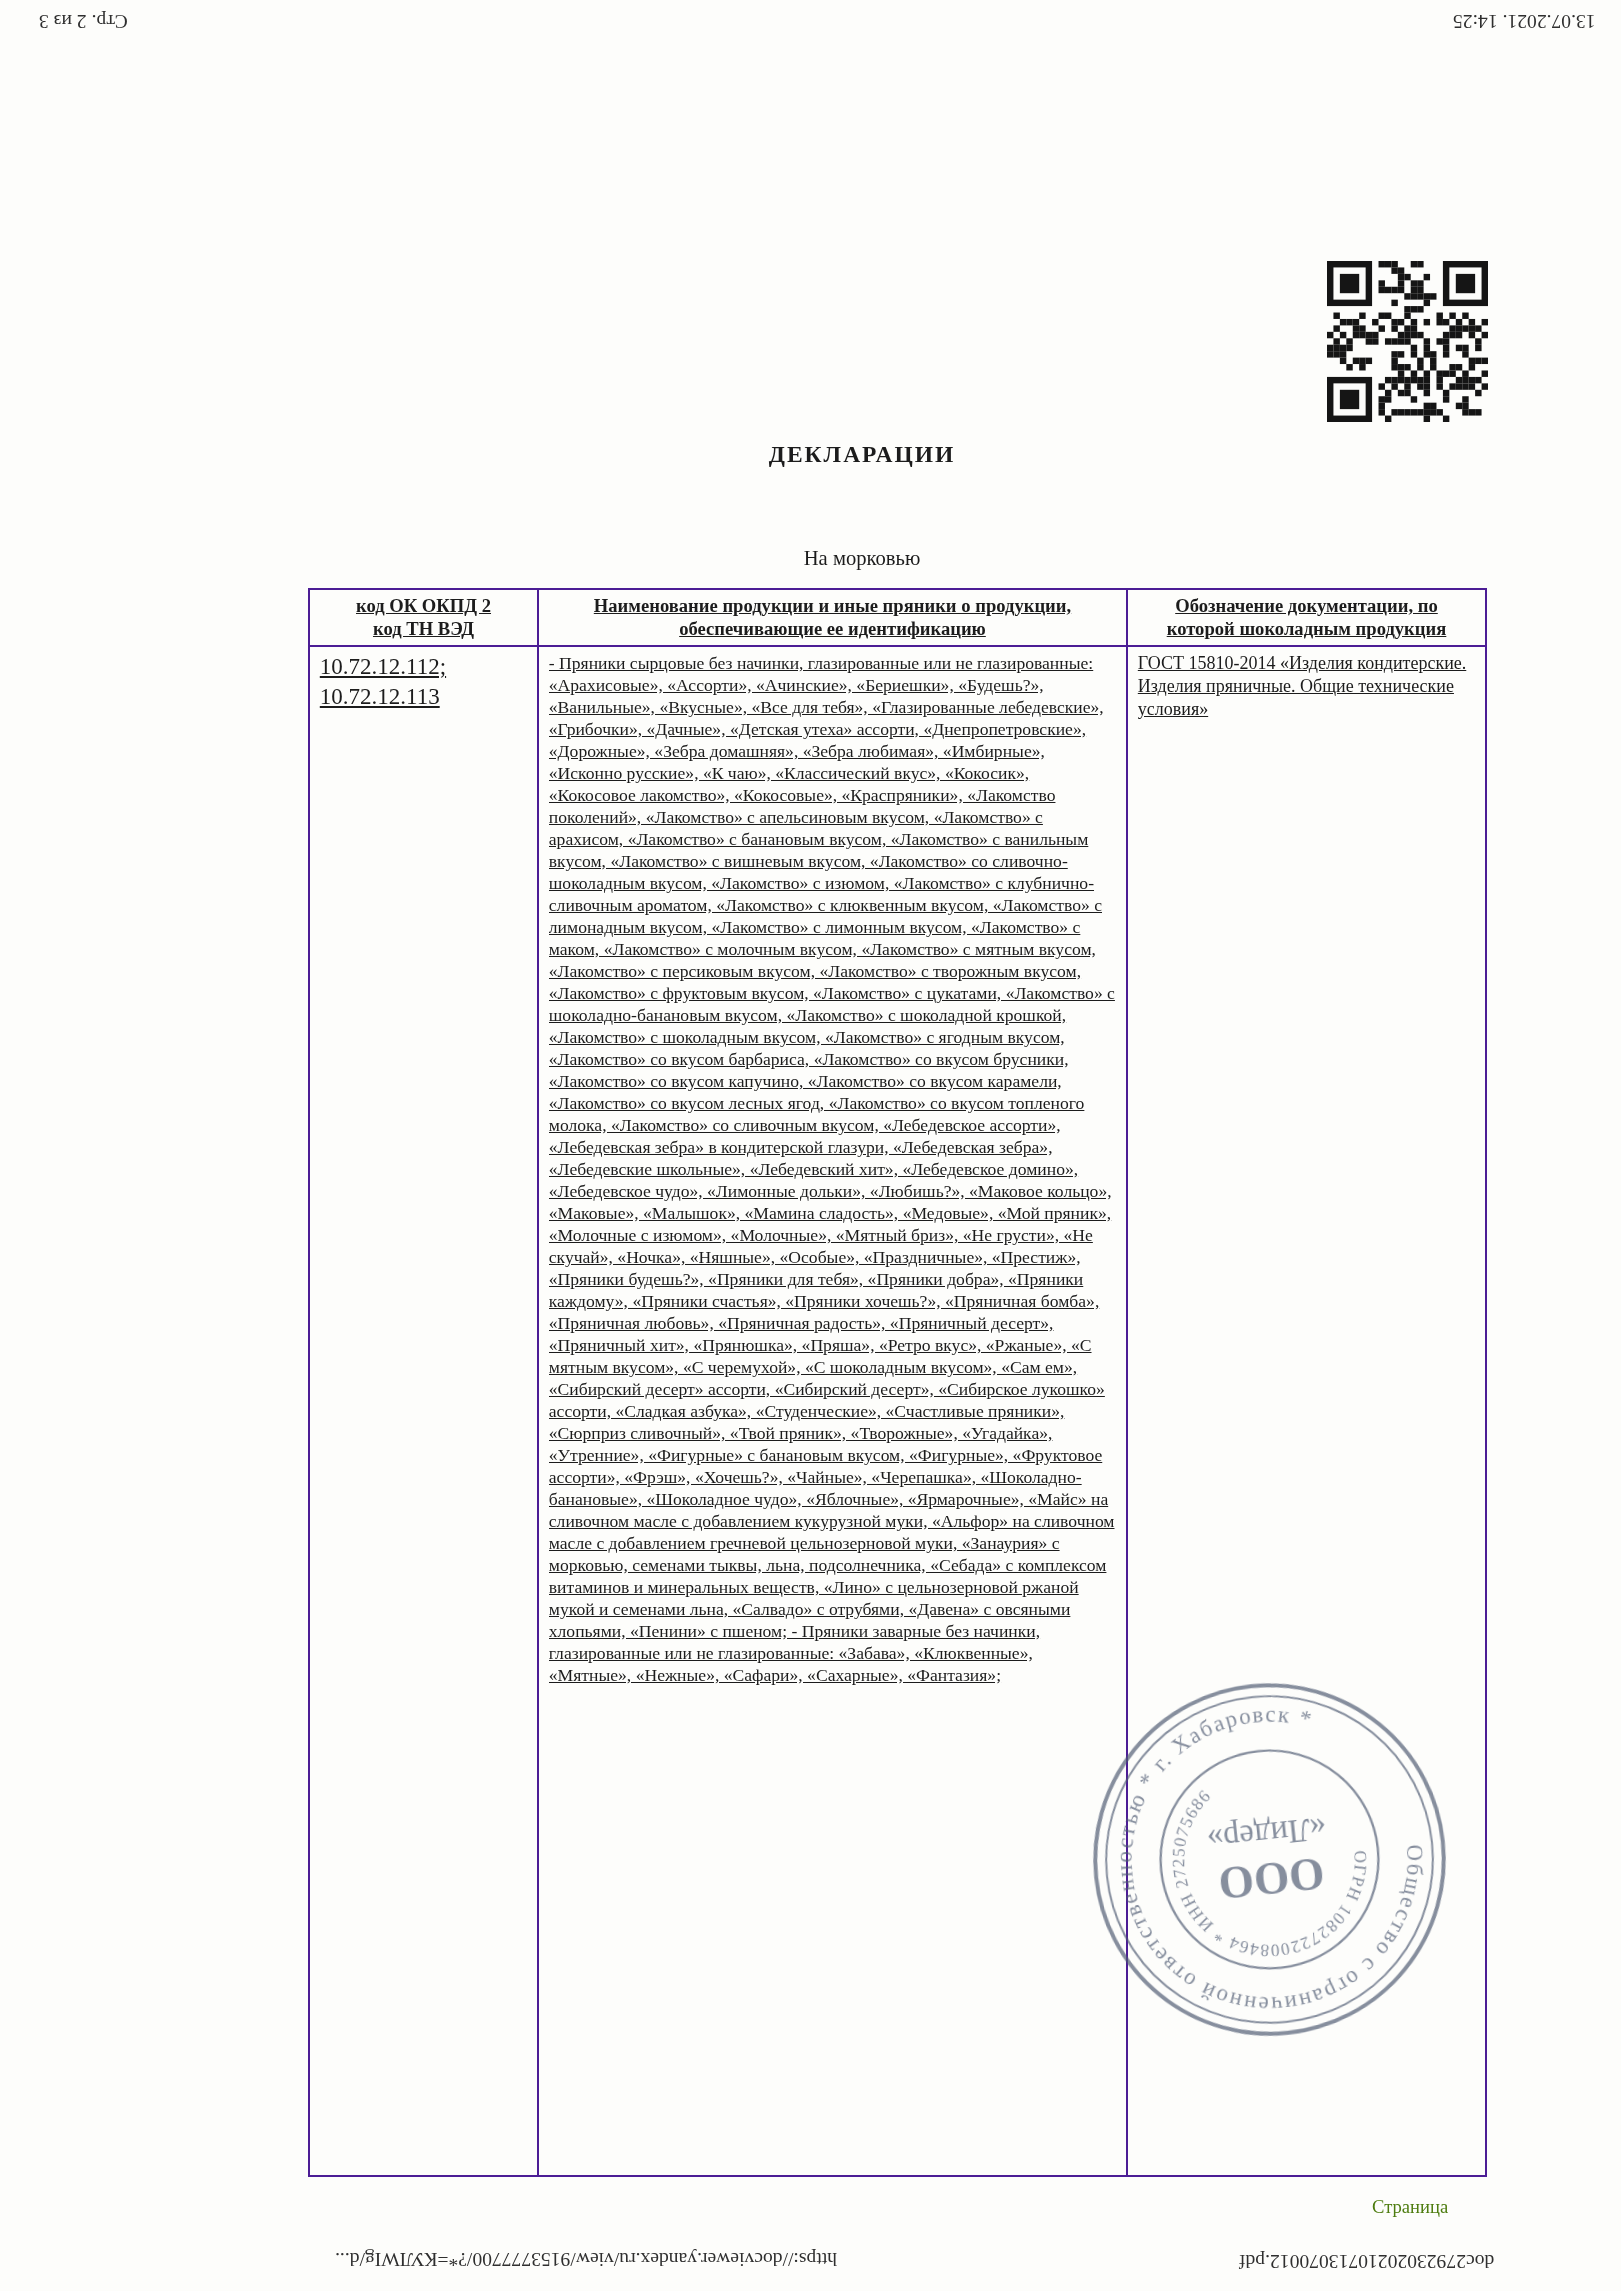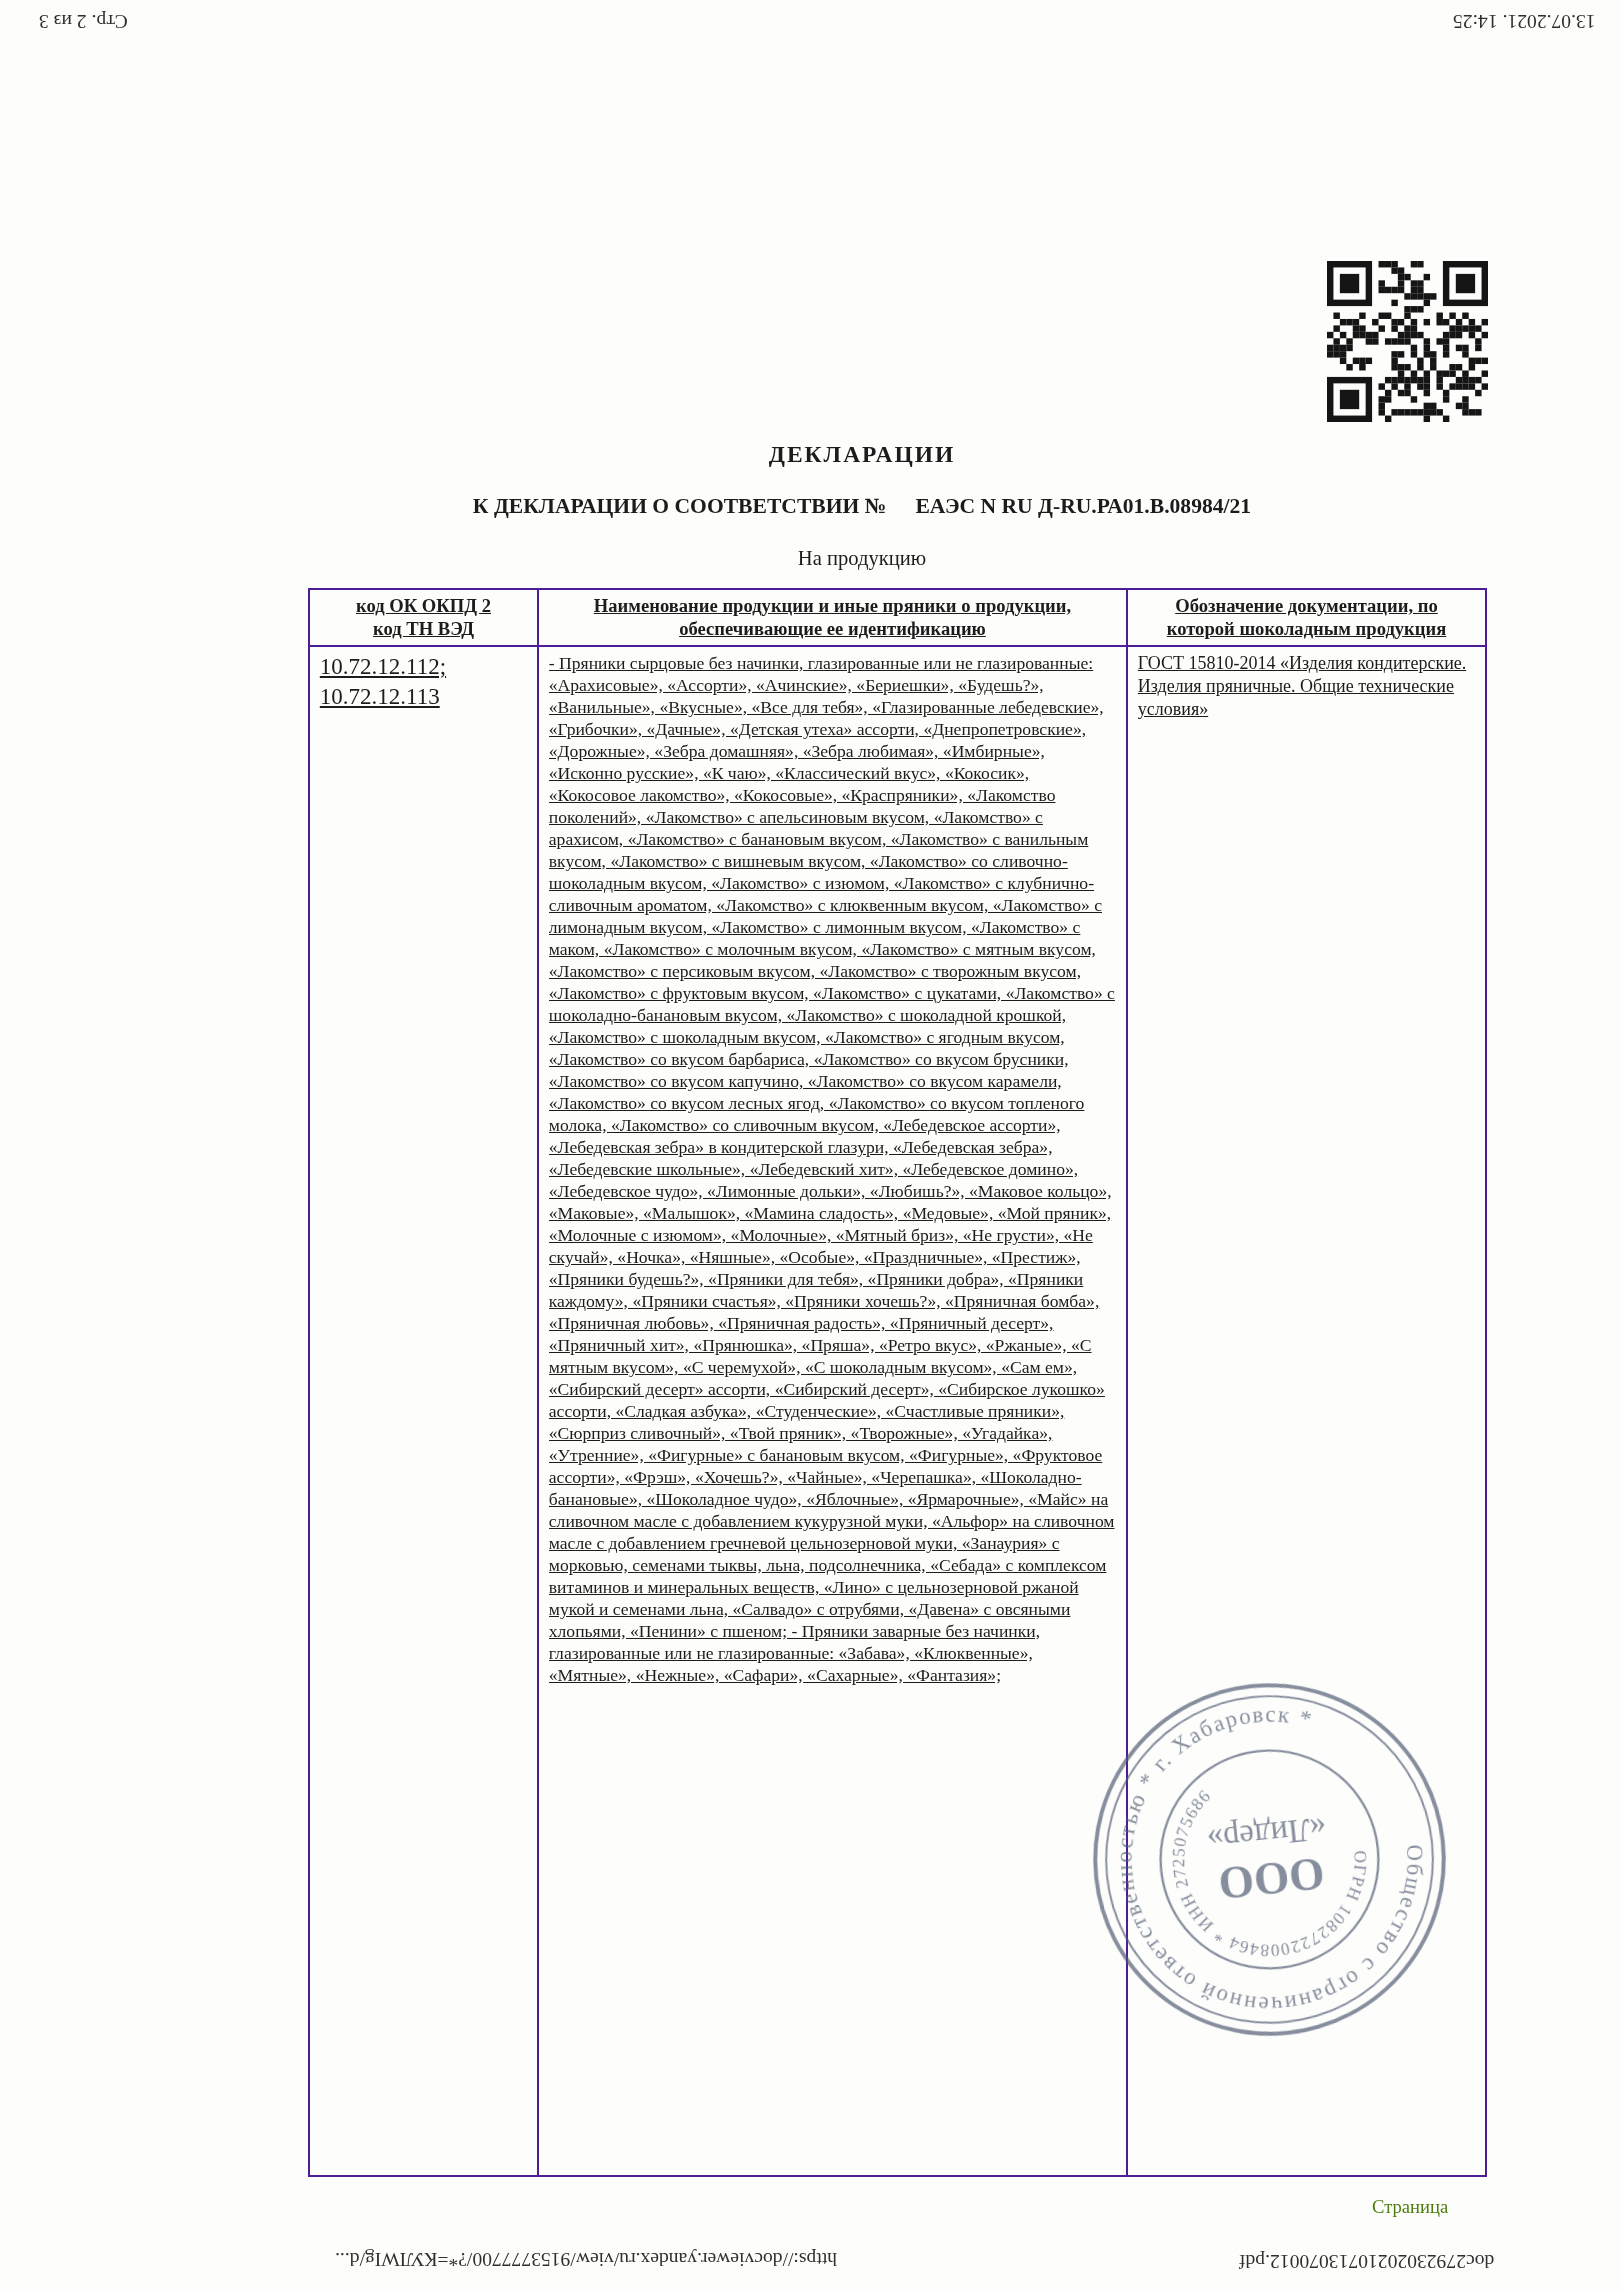--- a/index.html
+++ b/index.html
@@ -253,25 +253,22 @@
       <rect x="118.08" y="0" width="45.919999999999995" height="45.919999999999995" fill="#151515"></rect>
       <rect x="124.63999999999999" y="6.56" width="32.8" height="32.8" fill="#fdfdfb"></rect>
       <rect x="131.2" y="13.12" width="19.68" height="19.68" fill="#151515"></rect>
       <rect x="0" y="118.08" width="45.919999999999995" height="45.919999999999995" fill="#151515"></rect>
       <rect x="6.56" y="124.63999999999999" width="32.8" height="32.8" fill="#fdfdfb"></rect>
       <rect x="13.12" y="131.2" width="19.68" height="19.68" fill="#151515"></rect>
     </svg>
 
   <div class="heading title">ДЕКЛАРАЦИИ</div>
 
-  <div class="heading decl">
-    <span>К ДЕКЛАРАЦИИ О СООТВЕТСТВИИ №</span><span class="decl-num">ЕАЭС N RU Д-RU.РА01.В.08984/21</span>
-  </div>
-
-  <div class="heading subtitle">На продукцию</div>
+
+  <div class="heading subtitle">На морковью</div>
 
   <table class="doc-table">
     <colgroup>
         <col style="width:229px">
         <col style="width:589px">
         <col style="width:359px">
       </colgroup>
     <thead>
       <tr>
         <th class="pre">код ОК ОКПД 2

